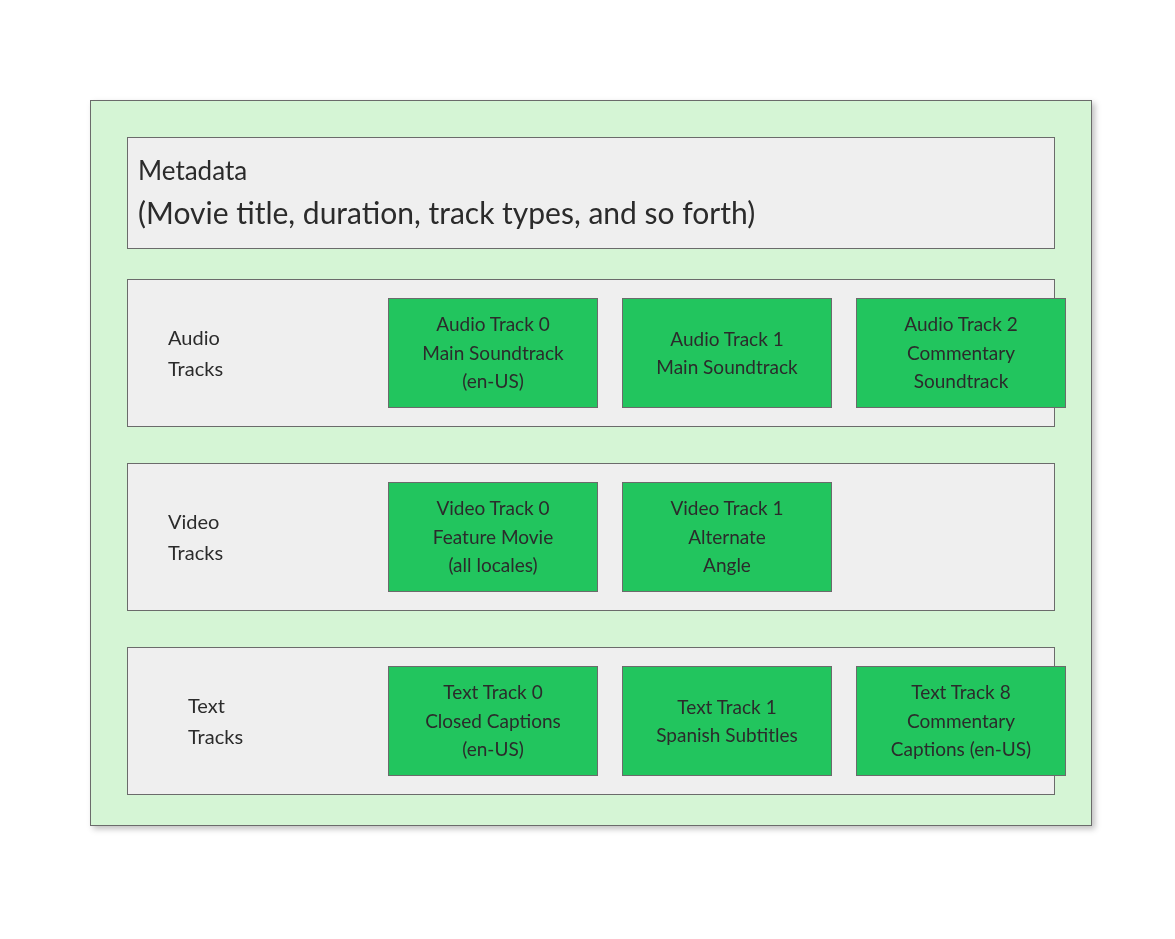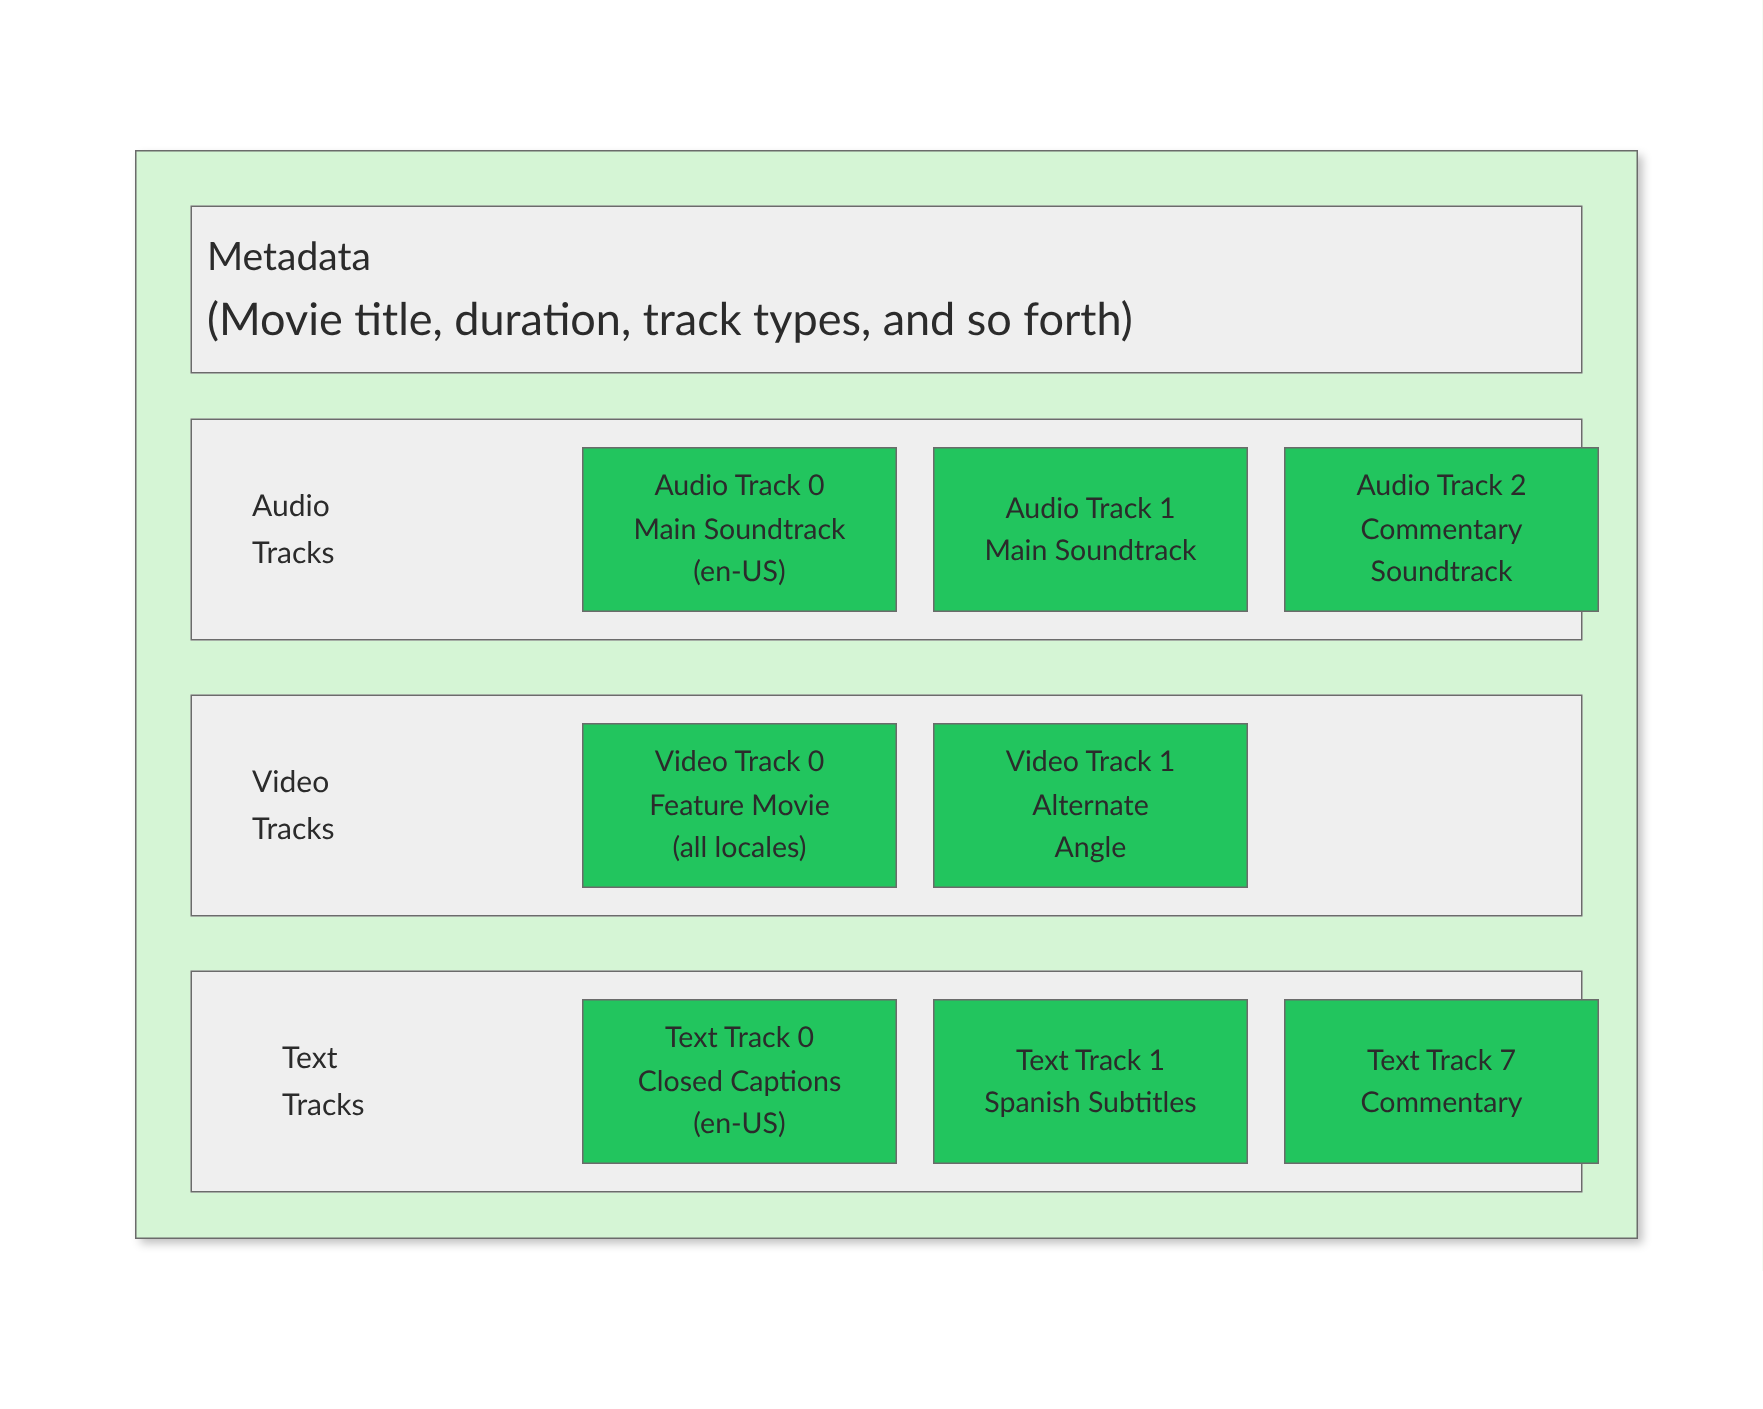--- a/index.html
+++ b/index.html
@@ -138,20 +138,21 @@
           <span>Text Track  0</span>
           <span>Closed Captions</span>
           <span>(en-US)</span>
         </div>
         <div class="track">
           <span>Text Track  1</span>
           <span>Spanish Subtitles</span>
           <span></span>
         </div>
         <div class="track">
-          <span>Text Track  7</span>
+          <span>Text Track  8</span>
           <span>Commentary</span>
+          <span>Captions (en-US)</span>
         </div>
       </div>
     </div>
 
   </div>
 </div>
 
 </body></html>

